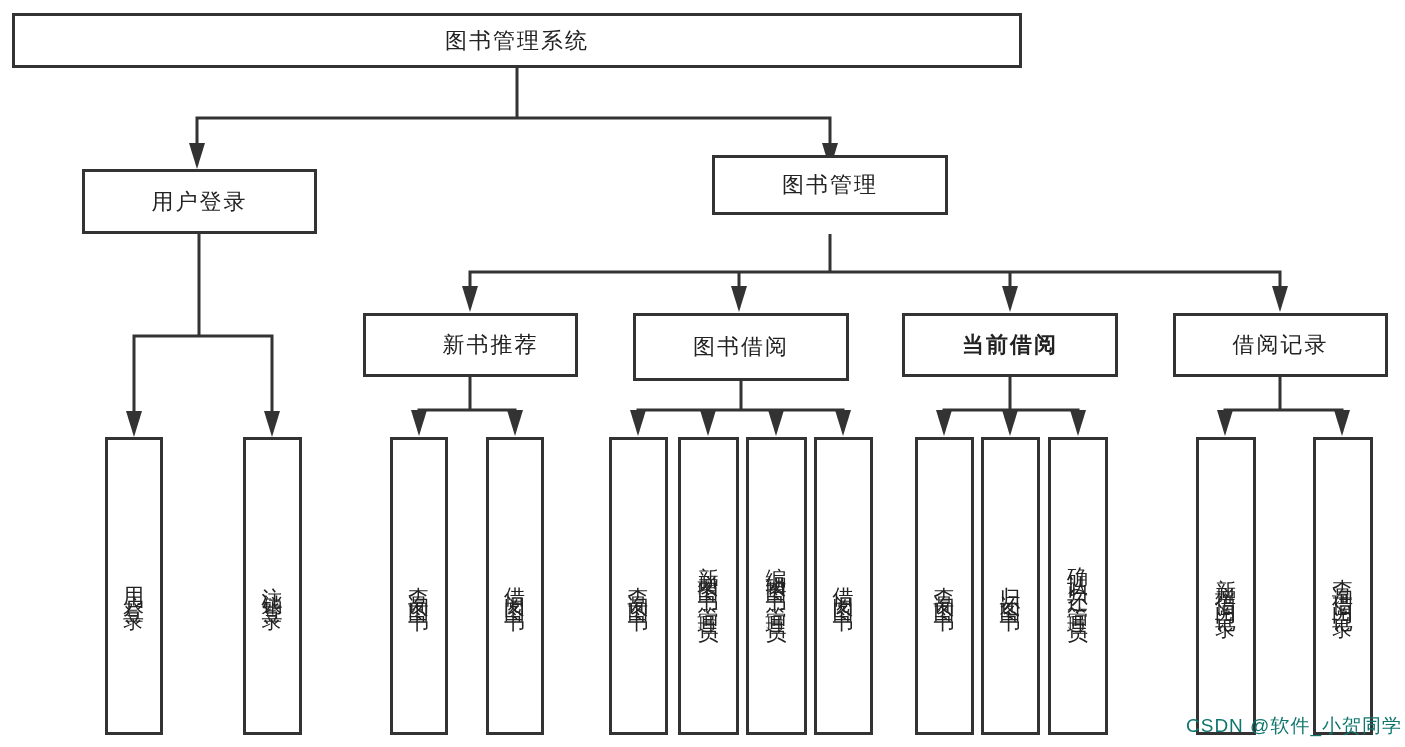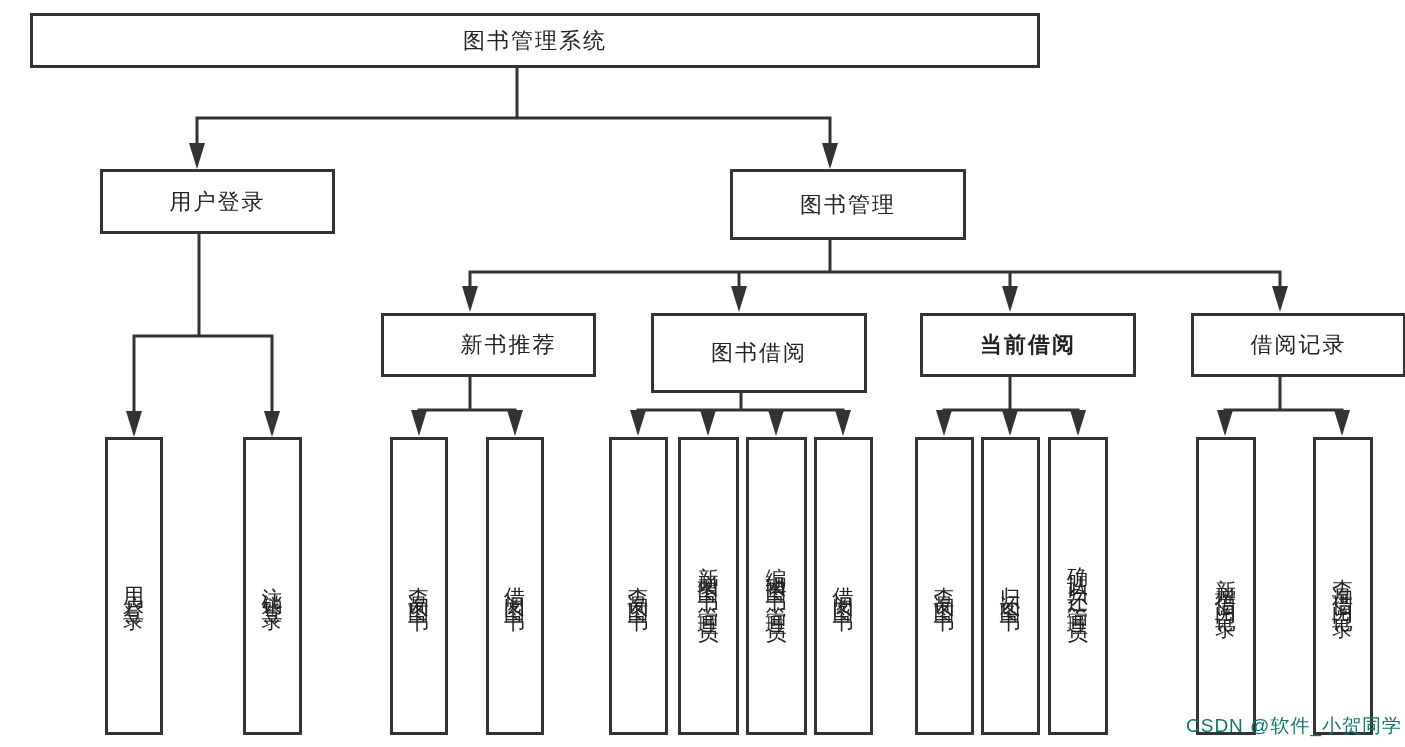--- a/index.html
+++ b/index.html
@@ -5,21 +5,21 @@
   html,body{margin:0;padding:0;background:#fff;}
   .canvas{
     position:relative;width:1405px;height:747px;background:#ffffff;overflow:hidden;
     font-family:"Liberation Sans","DejaVu Sans",sans-serif;
   }
   .connectors{position:absolute;left:0;top:0;width:1405px;height:747px;}
   .node{
     position:absolute;box-sizing:border-box;border:3px solid #333333;background:#ffffff;
     display:flex;align-items:center;justify-content:center;color:#222222;
   }
-  .h-node{font-size:22px;letter-spacing:2px;white-space:nowrap;margin-left:18px;}
+  .h-node{font-size:22px;letter-spacing:2px;white-space:nowrap;}
   .v-node span{
     writing-mode:vertical-lr;text-orientation:mixed;
     font-size:21px;letter-spacing:8px;line-height:1;white-space:nowrap;
   }
   .watermark{
     position:absolute;left:1186px;top:713px;font-size:19px;letter-spacing:1px;
     color:#0f766e;white-space:nowrap;
   }
 </style>
 </head>
@@ -66,24 +66,24 @@
       <polygon points="1002,410 1018,410 1010,436"></polygon>
       <polygon points="1070,410 1086,410 1078,436"></polygon>
       <polygon points="1217,410 1233,410 1225,436"></polygon>
       <polygon points="1334,410 1350,410 1342,436"></polygon>
     </g>
   </svg>
 
   <div class="node h-node" style="left:12px;top:13px;width:1010px;height:55px;">图书管理系统</div>
 
   <div class="node h-node" style="left:82px;top:169px;width:235px;height:65px;">用户登录</div>
-  <div class="node h-node" style="left:712px;top:169px;width:236px;height:71px;">图书管理</div>
+  <div class="node h-node" style="left:712px;top:155px;width:236px;height:60px;">图书管理</div>
 
   <div class="node h-node" style="left:363px;top:313px;width:215px;height:64px;padding-left:40px;">新书推荐</div>
-  <div class="node h-node" style="left:633px;top:313px;width:216px;height:80px;">图书借阅</div>
+  <div class="node h-node" style="left:633px;top:313px;width:216px;height:68px;">图书借阅</div>
   <div class="node h-node" style="left:902px;top:313px;width:216px;height:64px;font-weight:bold;">当前借阅</div>
   <div class="node h-node" style="left:1173px;top:313px;width:215px;height:64px;">借阅记录</div>
 
   <div class="node v-node" style="left:105px;top:437px;width:58px;height:298px;">
     <span>用户登录</span>
   </div>
   <div class="node v-node" style="left:243px;top:437px;width:59px;height:298px;">
     <span>注销登录</span>
   </div>
 

